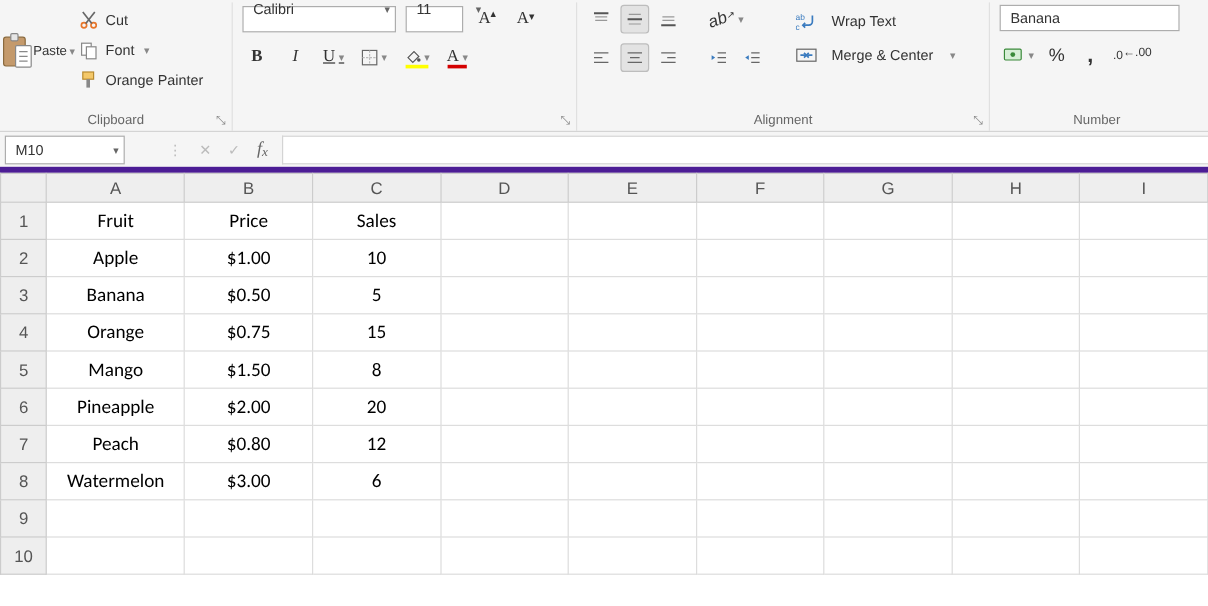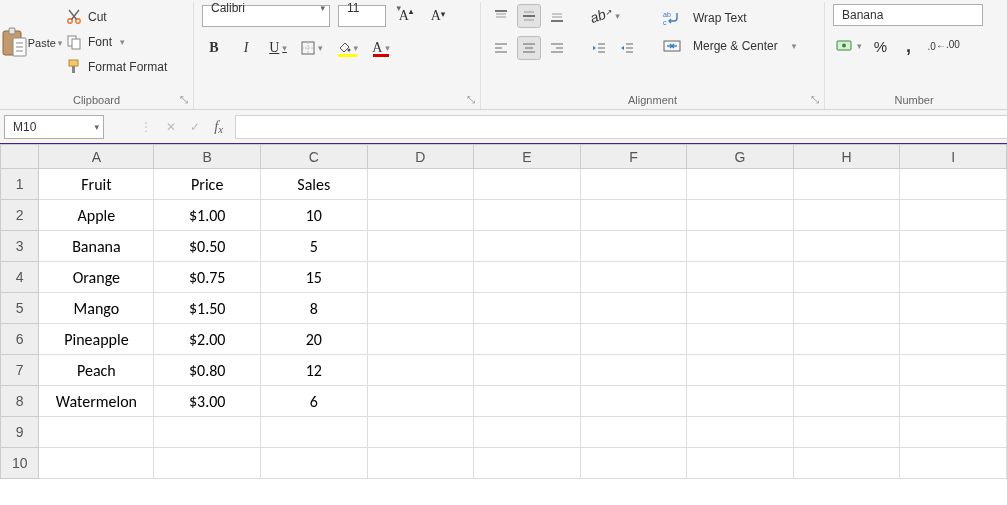--- a/index.html
+++ b/index.html
@@ -122,21 +122,21 @@
   
   .num-rows { display:flex; flex-direction:column; gap:8px;}
   .num-format-box {
     background:#fff; border:1px solid #adadad;
     height:22px; width:150px; display:flex; align-items:center;
     padding:0 4px 0 8px; justify-content:space-between; font-size:12px;
   }
   
   .formula-bar-row {
     display:flex; align-items:center;
-    border-bottom:1px solid #4c1d95;
+    border-bottom:5px solid #4c1d95;
     background:#f5f5f5; height:34px; padding:4px 0 4px 4px;
   }
   .name-box {
     background:#fff; border:1px solid #adadad;
     width:100px; height:24px; margin-right:30px;
     display:flex; align-items:center; justify-content:space-between;
     padding:0 4px 0 8px; font-size:12px; font-weight: normal;
   }
   .fx-controls{ display:flex; align-items:center; gap:14px; color:#aaa; padding:0 6px; }
   .fx-controls .fx{ font-style:italic; color:#666; font-family:"Times New Roman",serif;}
@@ -202,21 +202,21 @@
               <rect x="6" y="5" width="8" height="10" fill="#fff" stroke="#888"></rect>
             </svg>
           <span>Font</span>
           <span class="chev">▾</span>
         </div>
         <div class="small-btn">
           <svg width="16" height="16" viewBox="0 0 16 16">
               <rect x="3" y="1" width="9" height="6" fill="#f4c869" stroke="#b88a2f"></rect>
               <rect x="6" y="7" width="3" height="7" fill="#888"></rect>
             </svg>
-          <span>Format Format</span>
+          <span>Orange Painter</span>
         </div>
       </div>
     </div>
     <div class="group-label">Clipboard</div>
     <div class="group-launcher">⤡</div>
   </div>
 
   <div class="group" style="min-width:282px;">
     <div class="group-body">
       <div class="font-rows">

